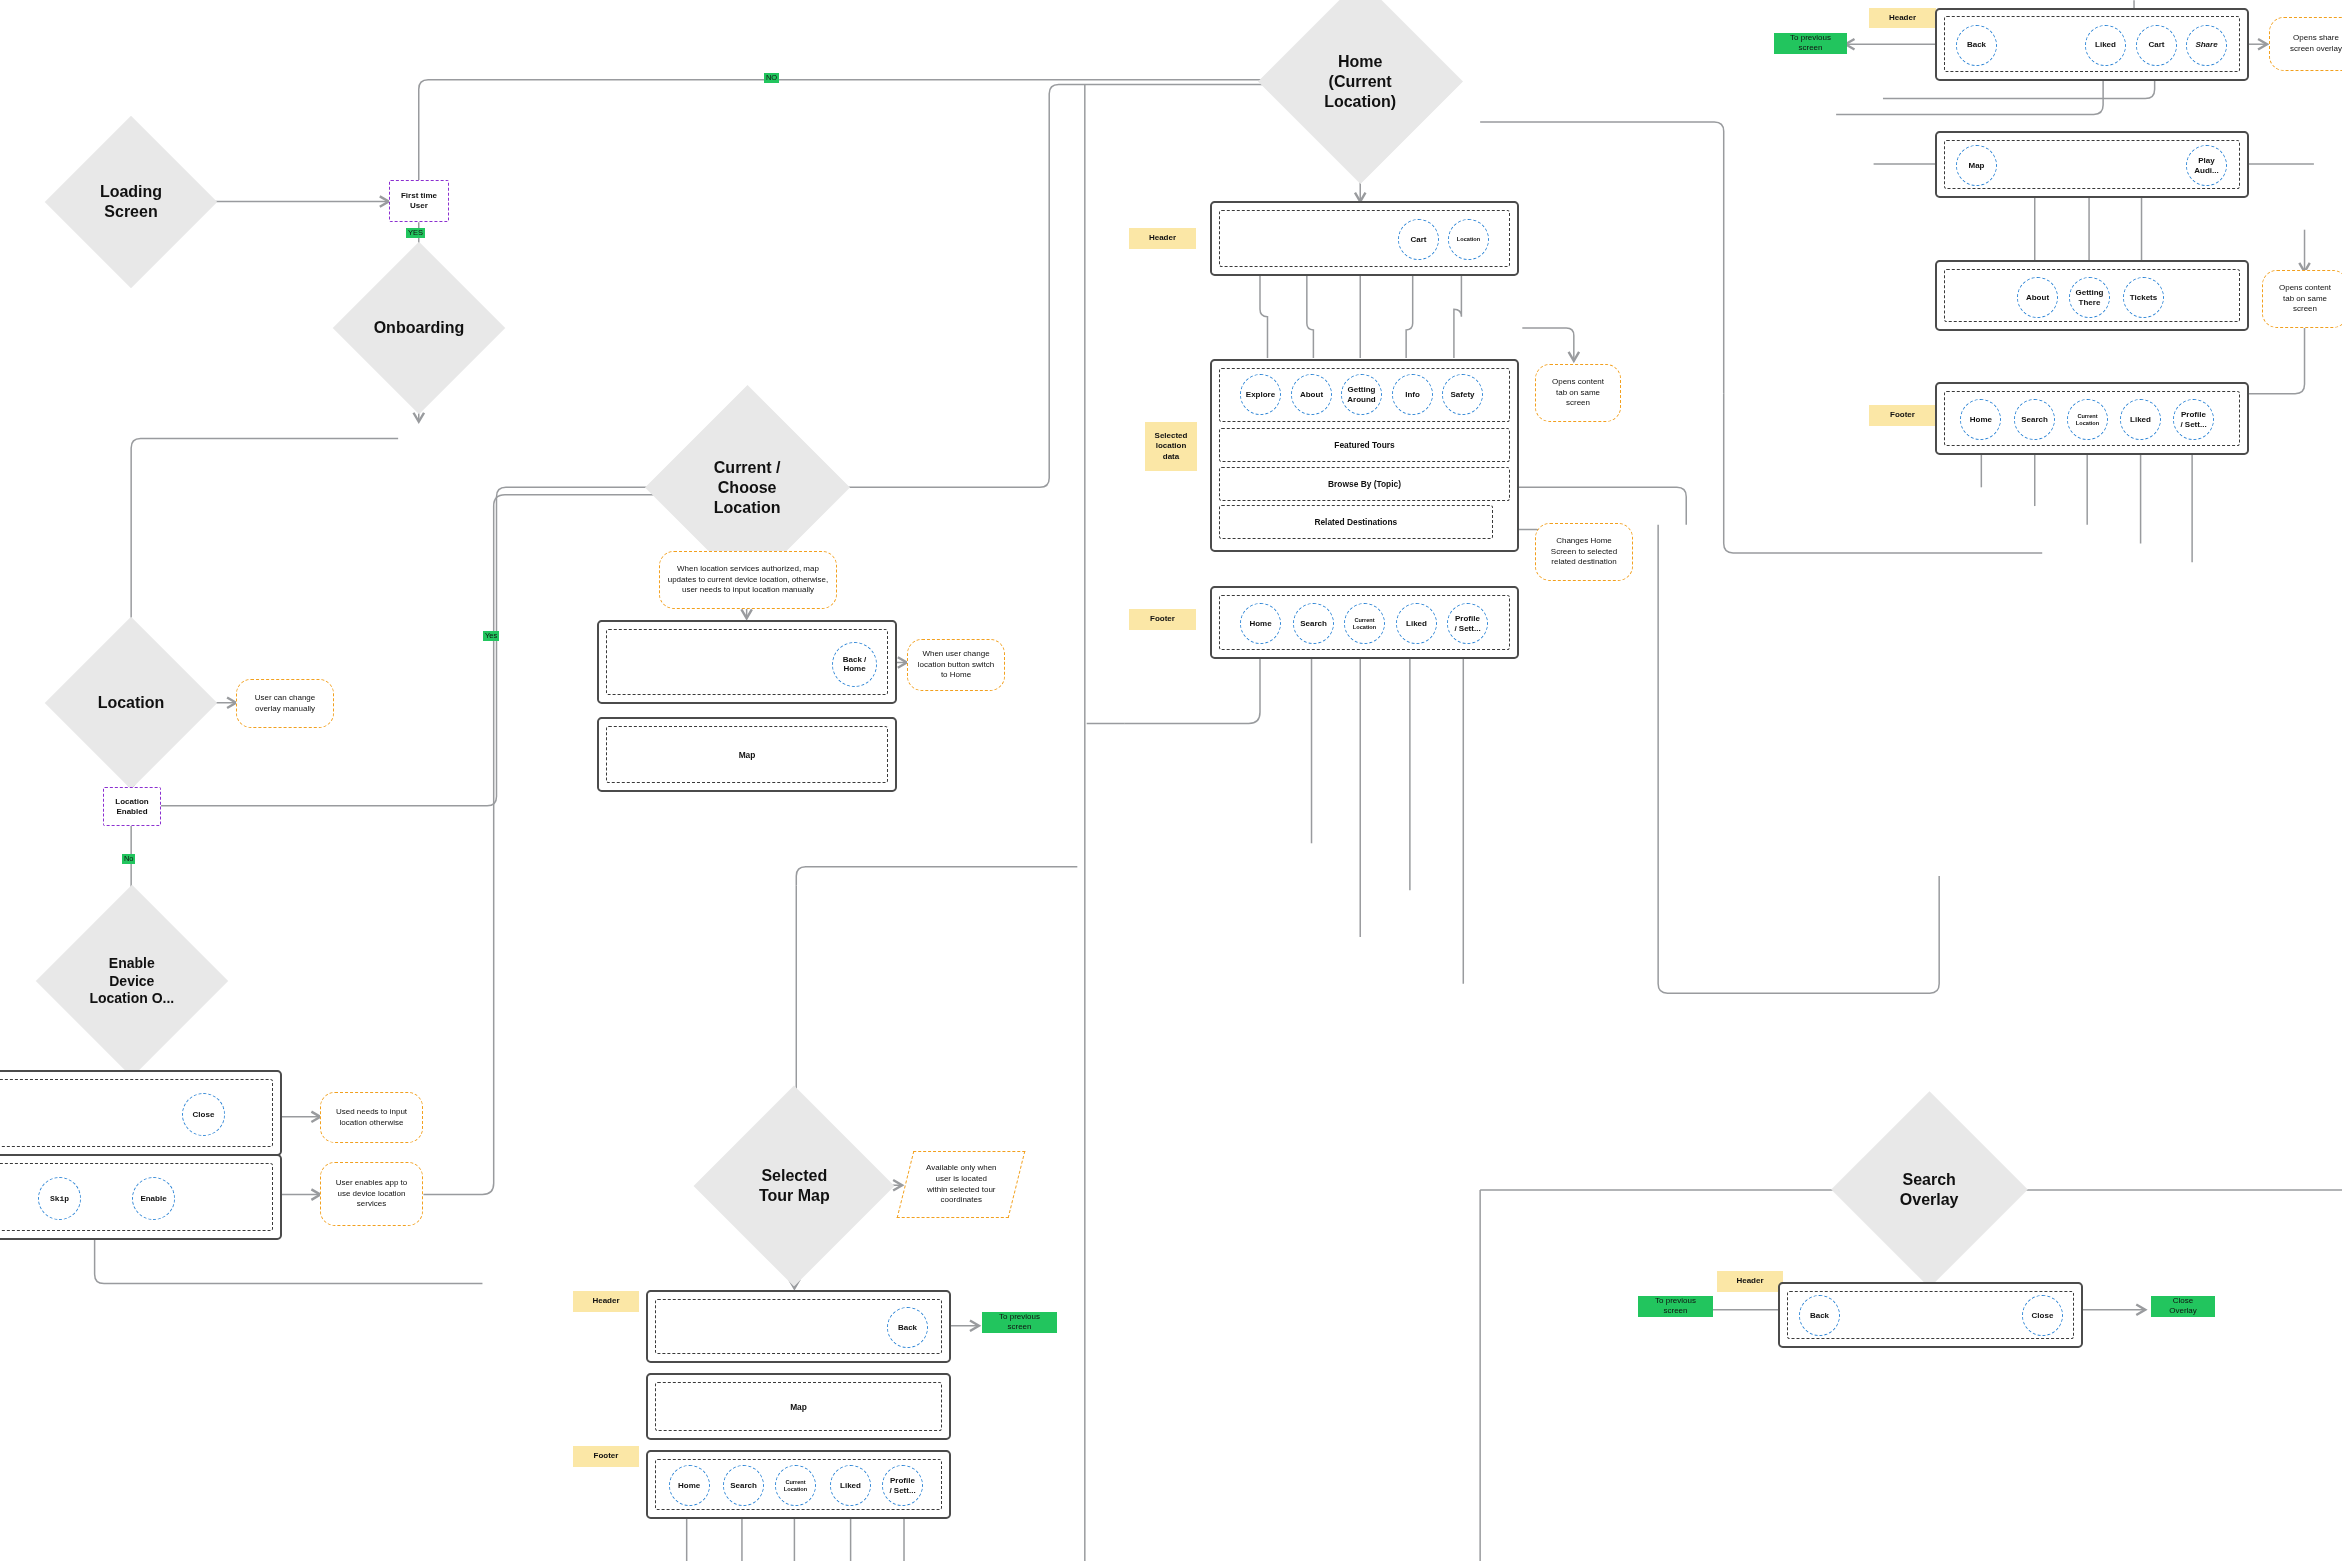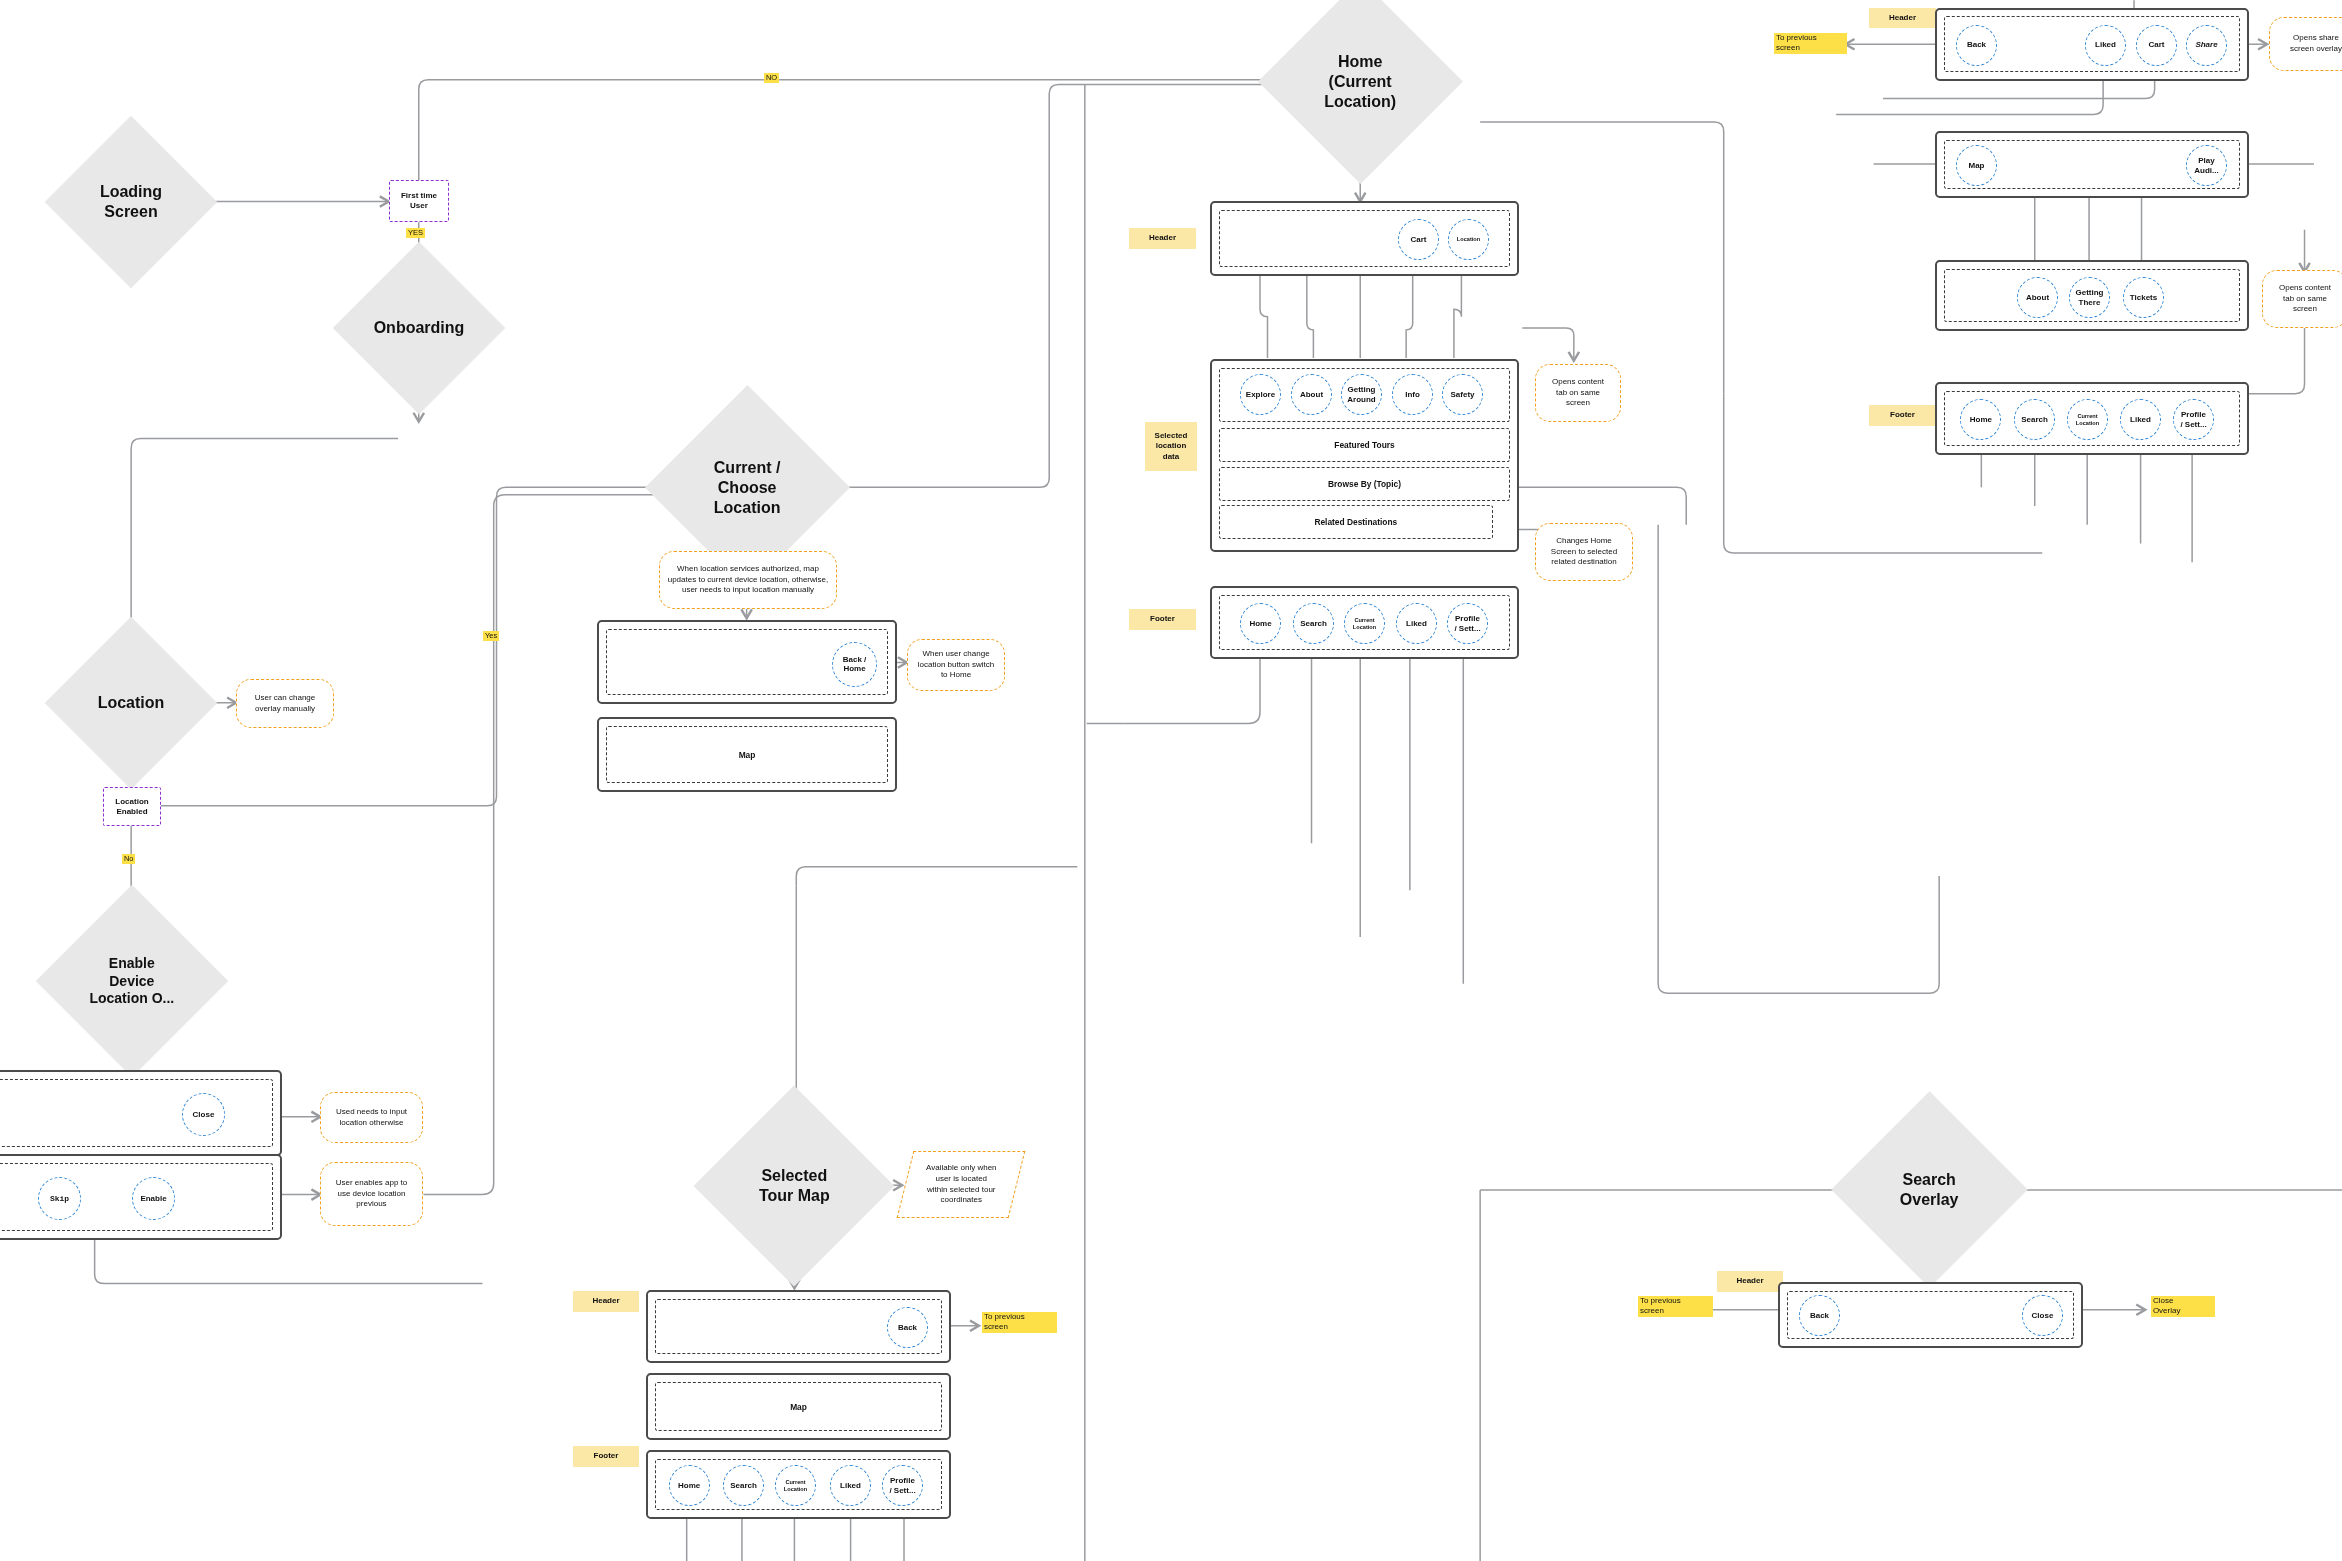--- a/index.html
+++ b/index.html
@@ -113,23 +113,23 @@
     display: flex; align-items: center; justify-content: center;
     text-align: center; line-height: 1.3;
     white-space: pre-line;
     padding: 2.8px 4.7px;
   }
 
   
   .edge-label {
     position: absolute;
     font-size: 7.5px; color: #111;
-    line-height: 1.3;
+    text-align: center; line-height: 1.3;
     white-space: pre-line;
-    background: #fde047;
+    background: #22c55e;
     padding: 0 1.9px;
   }
   .edge-label.big { font-size: 8px; }
 </style>
 </head>
 <body>
 
 <div id="canvas">
 
   <svg id="links" viewBox="0 0 2500 1667">
@@ -312,21 +312,21 @@
 Overlay</div>
 
   <div class="note" style="left:236px; top:679px; width:98px; height:49px;">User can change
 overlay manually</div>
 
   <div class="note" style="left:320px; top:1092px; width:103px; height:51px;">Used needs to input
 location otherwise</div>
 
   <div class="note" style="left:320px; top:1162px; width:103px; height:64px;">User enables app to
 use device location
-previous</div>
+services</div>
 
   <div class="note" style="left:659px; top:551px; width:178px; height:58px;">When location services authorized, map
 updates to current device location, otherwise,
 user needs to input location manually</div>
 
   <div class="note" style="left:907px; top:639px; width:98px; height:52px;">When user change
 location button switch
 to Home</div>
 
   <div class="note" style="left:1535px; top:364px; width:86px; height:58px;">Opens content

